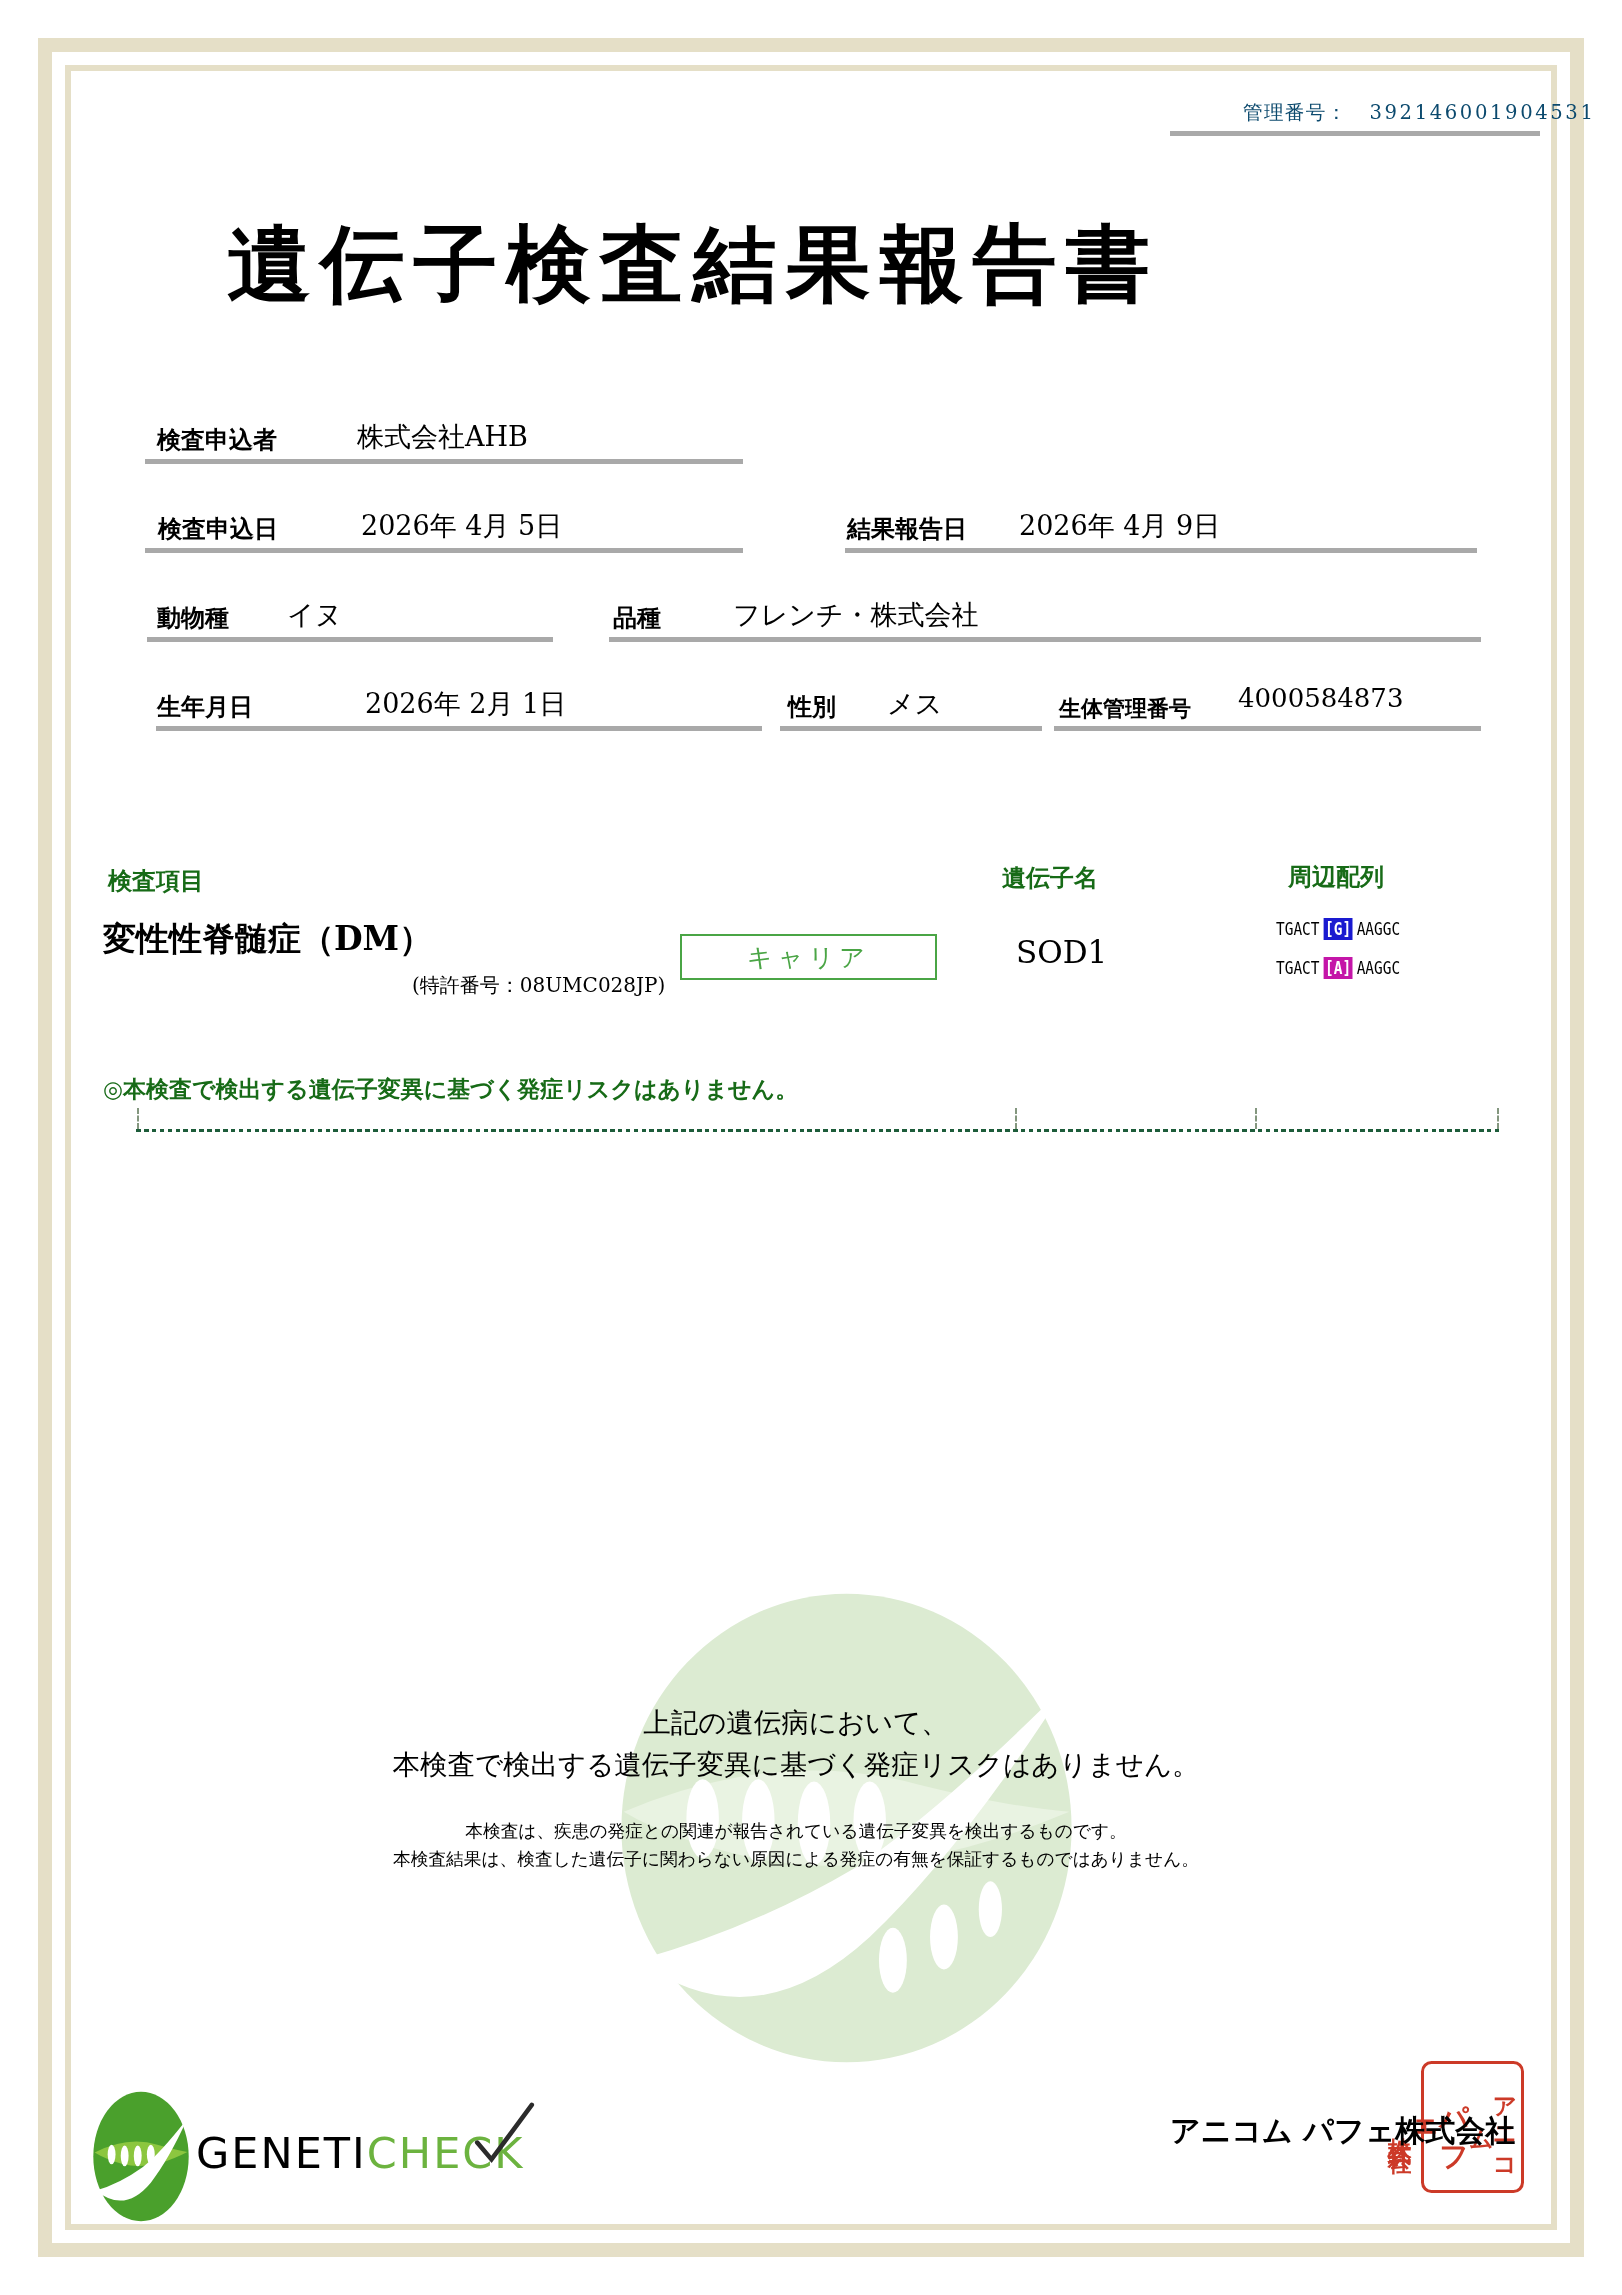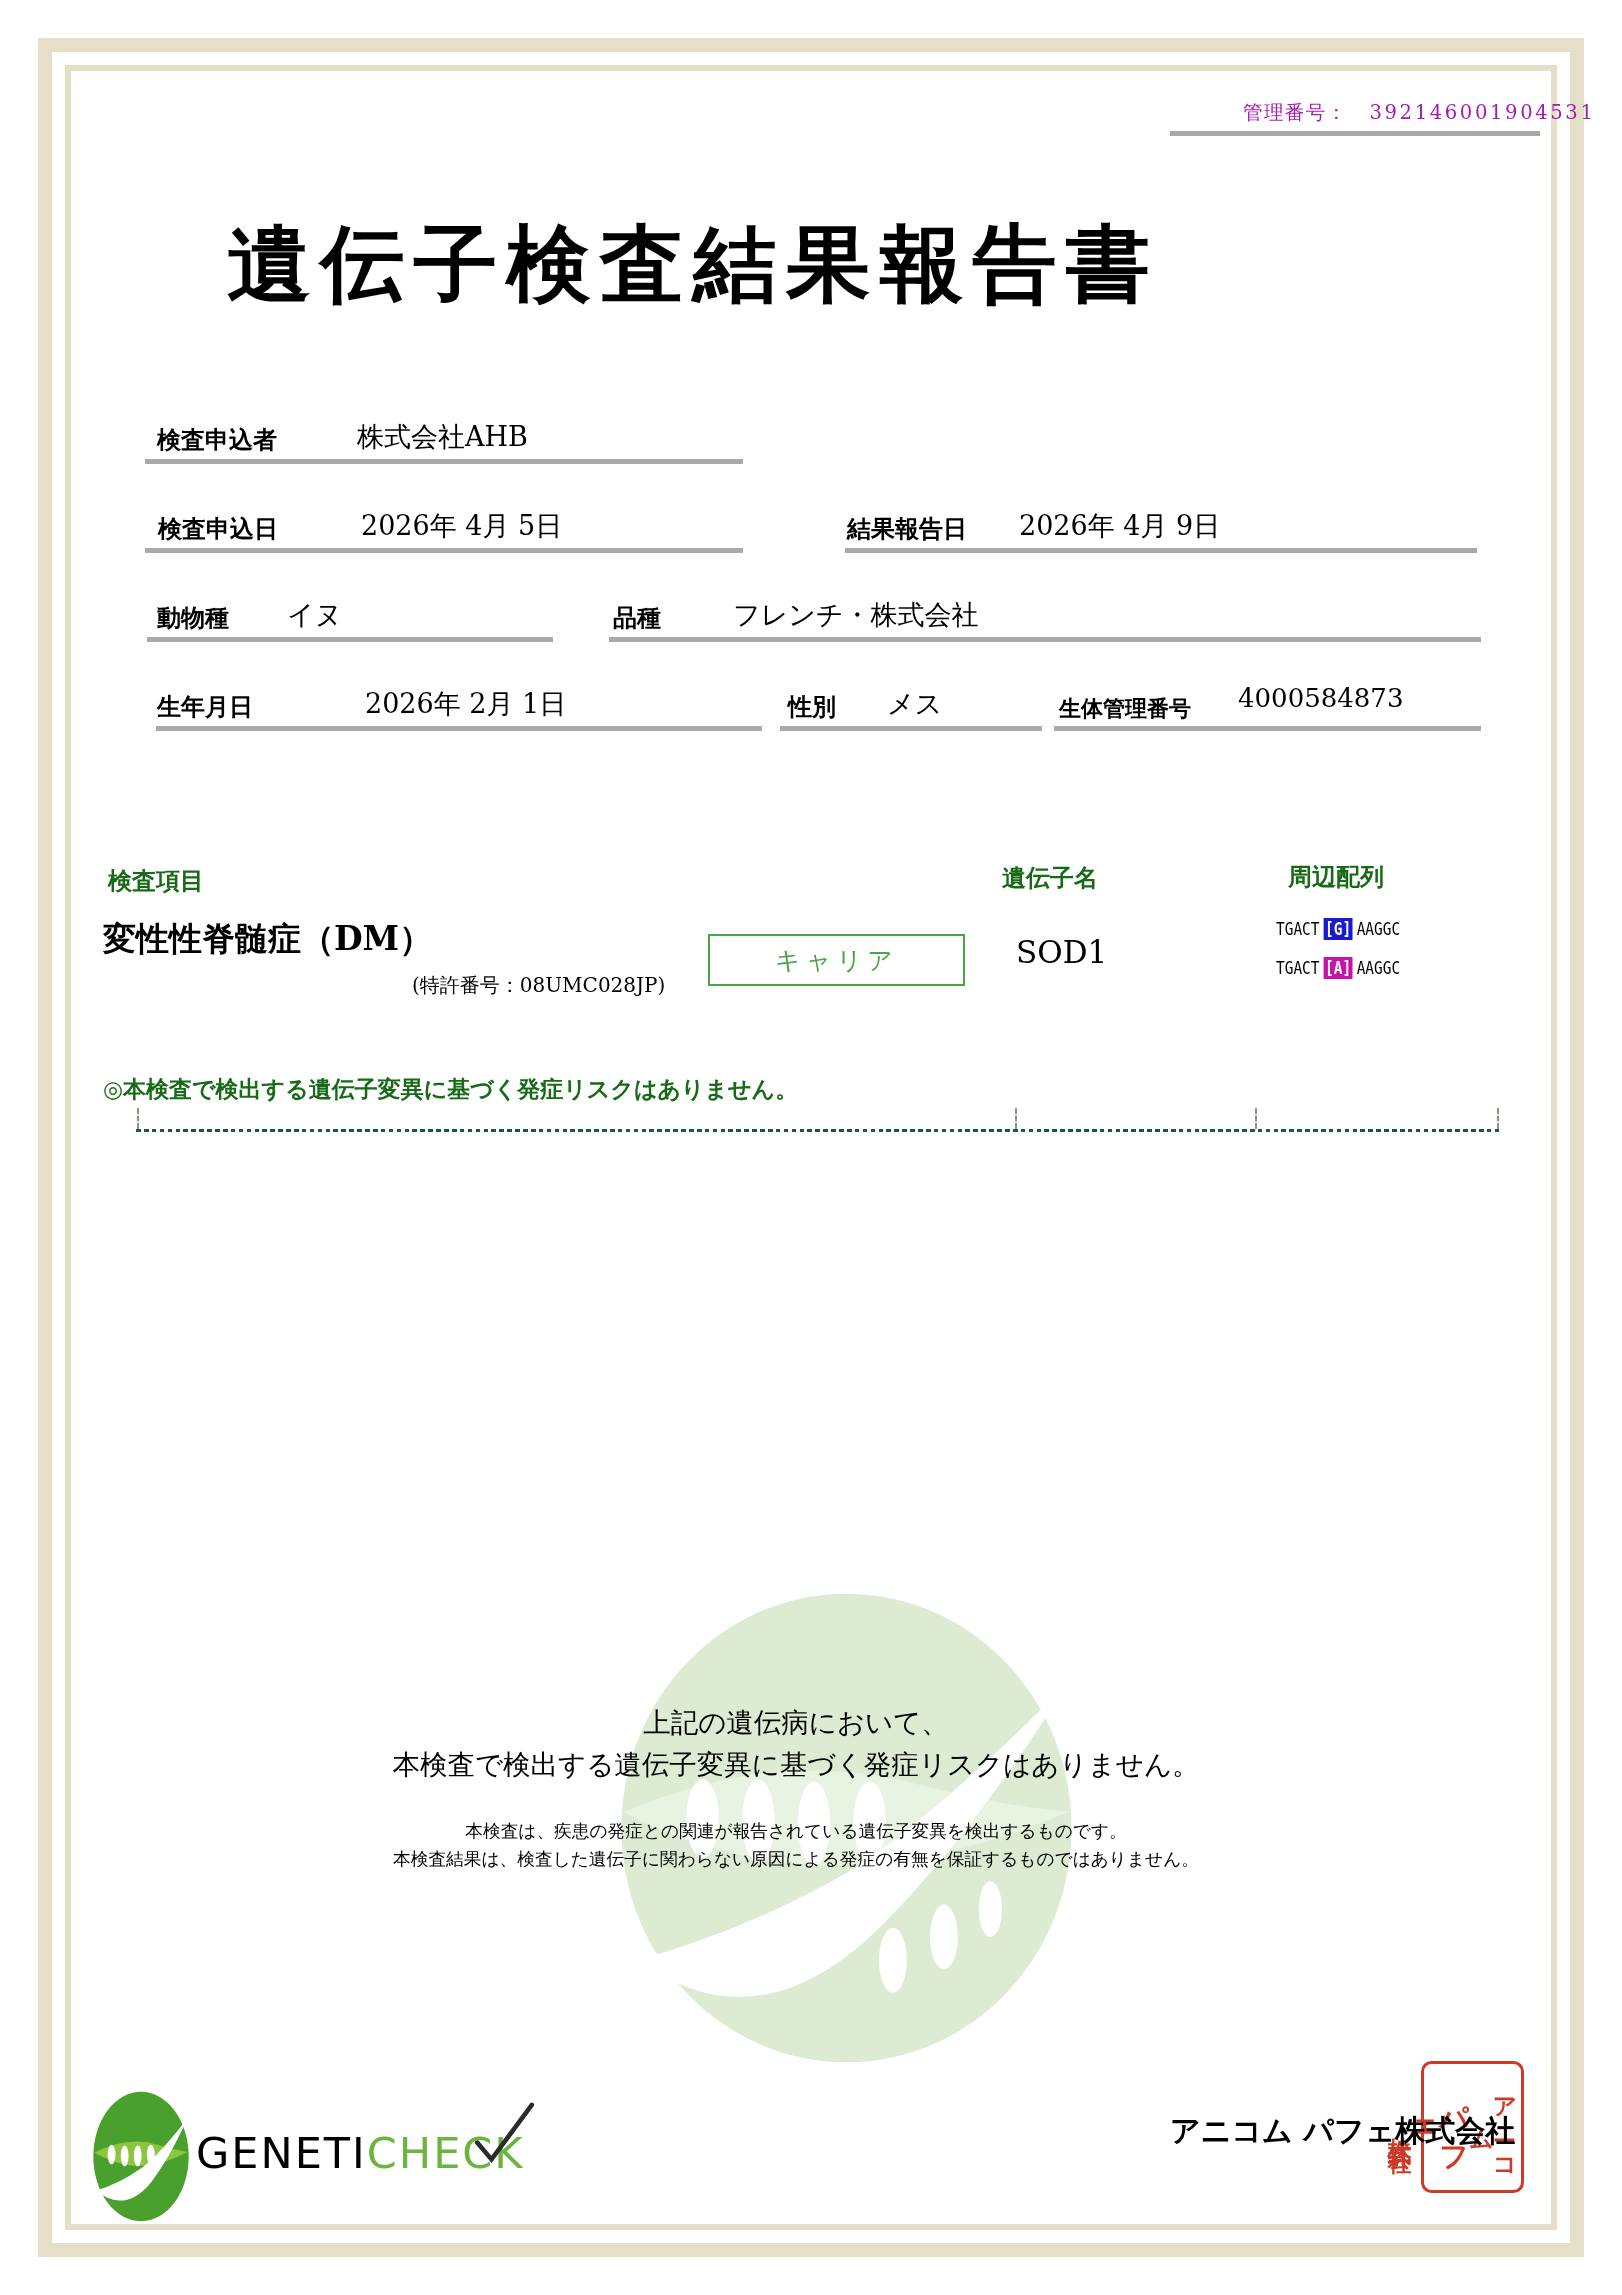--- a/index.html
+++ b/index.html
@@ -3,34 +3,34 @@
 <meta charset="utf-8">
 <style>
   html,body{margin:0;padding:0;background:#ffffff;}
   .page{position:relative;width:1622px;height:2295px;background:#ffffff;overflow:hidden;
         font-family:"DejaVu Serif","Liberation Serif",serif;color:#000;}
   .abs{position:absolute;}
   
   .frame-outer{position:absolute;left:38px;top:38px;right:38px;bottom:38px;border:14.4px solid #e5dfc7;}
   .frame-inner{position:absolute;left:65px;top:65px;right:65px;bottom:65px;border:6.5px solid #e5dfc7;}
   
-  .mgmt{left:1243px;top:99px;font-size:19.6px;color:#a21caf;letter-spacing:1.3px;white-space:nowrap;}
+  .mgmt{left:1243px;top:99px;font-size:19.6px;color:#0c4a6e;letter-spacing:1.3px;white-space:nowrap;}
   .mgmt .num{margin-left:22px;letter-spacing:2.6px;}
   .mgmt-line{left:1170px;top:131px;width:370px;height:4.6px;background:#a9a9a9;}
   
   .title{left:0;top:208px;width:1386px;text-align:center;font-size:84px;font-weight:bold;letter-spacing:9.2px;white-space:nowrap;}
   
   .flabel{font-size:24px;font-weight:bold;white-space:nowrap;}
   .fvalue{font-size:27px;white-space:nowrap;}
   .uline{height:5.2px;background:#a9a9a9;}
   
   .ghead{font-size:24px;font-weight:bold;color:#176b17;white-space:nowrap;}
   .disease{font-size:33px;font-weight:bold;white-space:nowrap;}
   .patent{font-size:20px;white-space:nowrap;}
-  .badge{left:708px;top:934px;width:257px;height:52px;border:2.6px solid #4aa545;box-sizing:border-box;
+  .badge{left:680px;top:934px;width:257px;height:46px;border:2.6px solid #4aa545;box-sizing:border-box;
          display:flex;align-items:center;justify-content:center;font-size:25px;letter-spacing:5.2px;color:#4aa545;}
   .gene{font-size:31px;white-space:nowrap;}
   .seq{font-family:"DejaVu Sans Mono","Liberation Mono",monospace;font-size:17px;white-space:nowrap;
        transform:scaleX(0.85);transform-origin:left center;}
   .seq .al{color:#fff;padding:0.7px 1.3px;margin:0 5.2px;font-weight:bold;}
   .seq .al.blue{background:#1a1ad0;}
   .seq .al.mag{background:#c415a8;}
   .desc{left:103px;top:1013px;width:1419px;font-size:20px;font-weight:bold;line-height:1.92;text-align:justify;}
   .risk{left:103px;top:1074px;font-size:23px;font-weight:bold;color:#176b17;white-space:nowrap;}
   .vdash{width:0;height:21px;border-left:2px dashed #84977f;top:1108px;}

